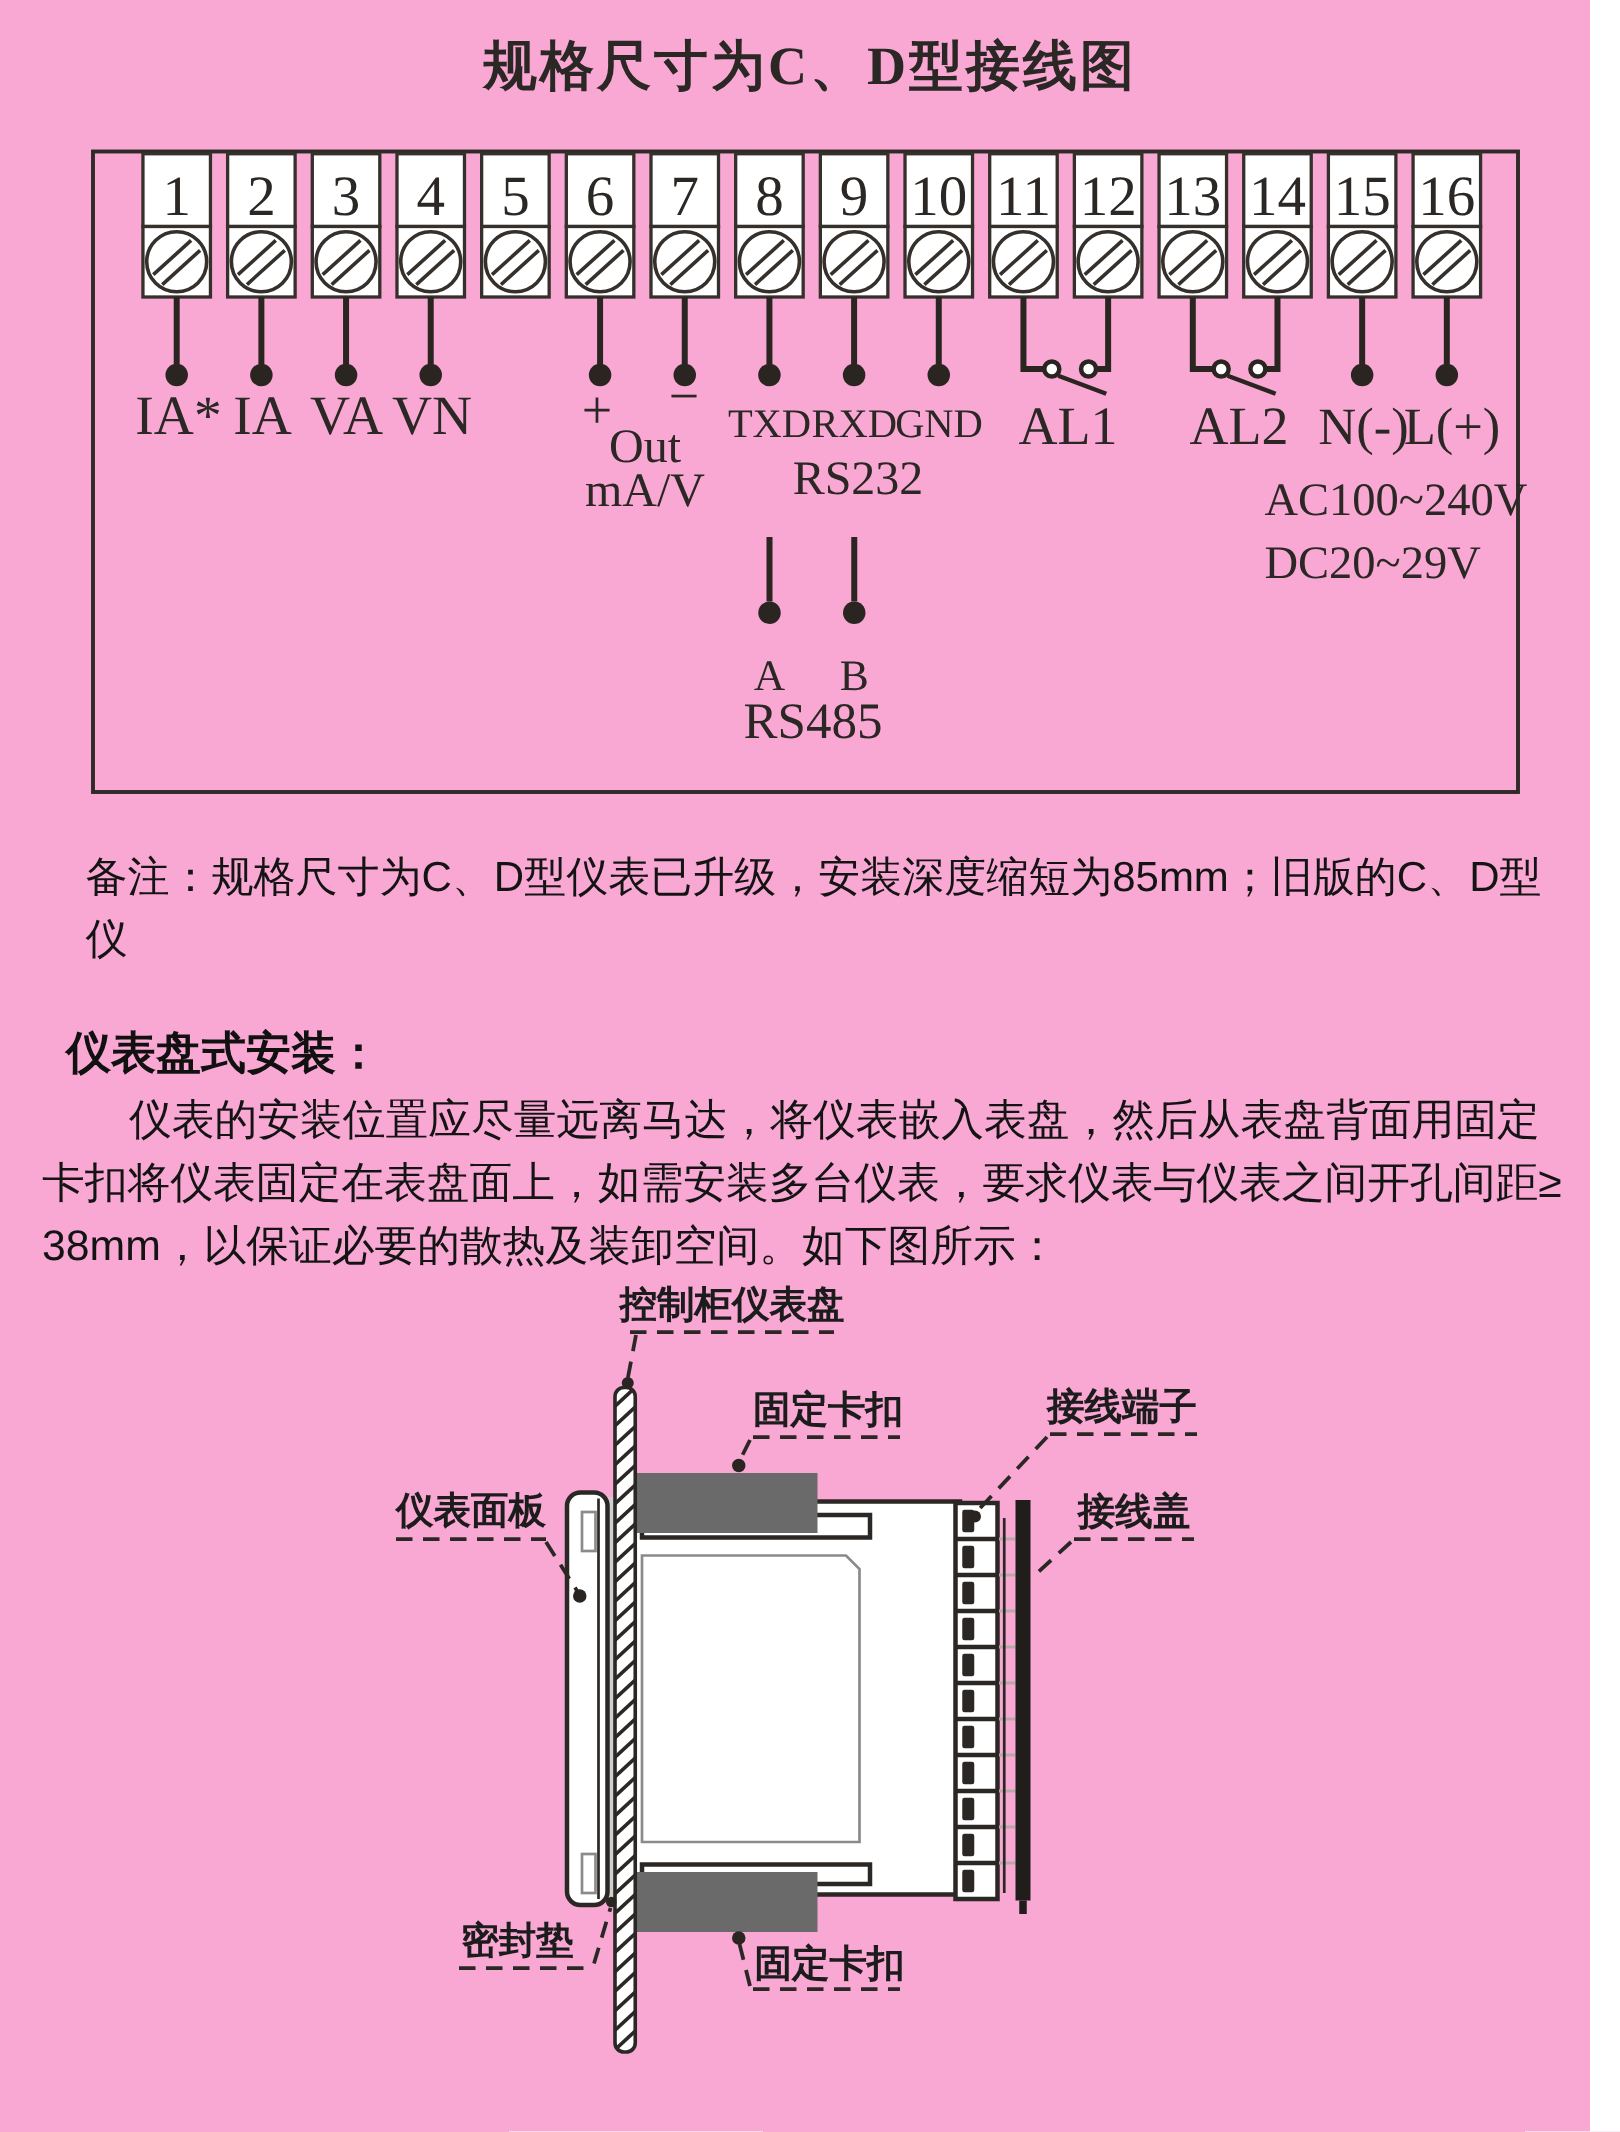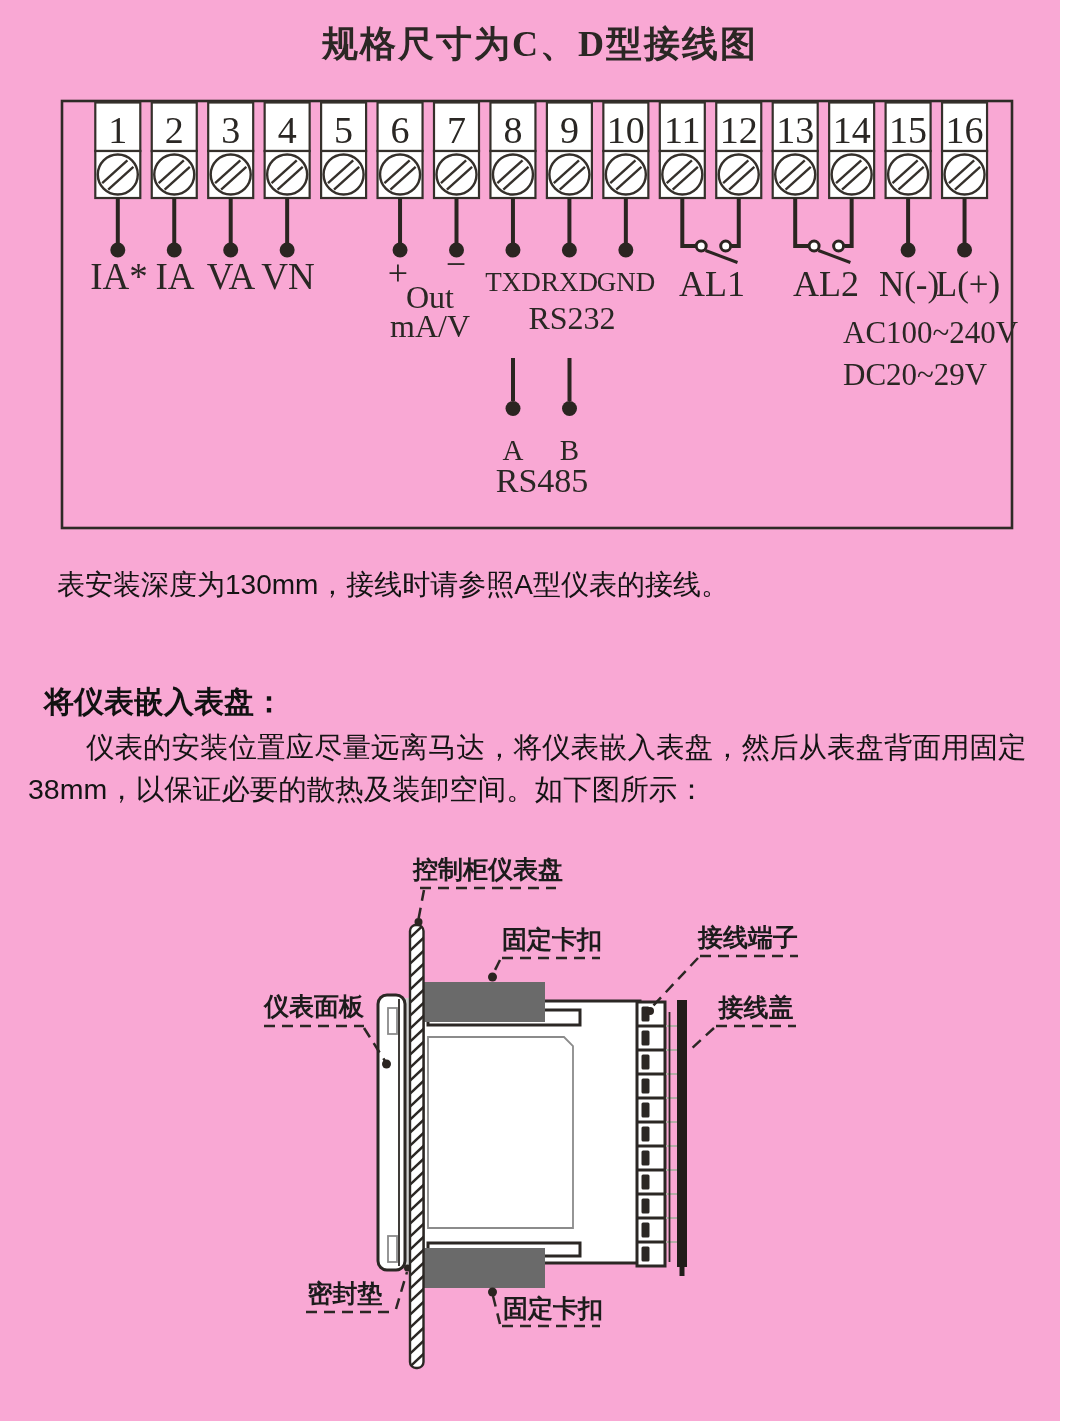--- a/index.html
+++ b/index.html
@@ -244,27 +244,28 @@
     <text class="dlabel" x="909" y="296" font-size="35">N(-)</text>
     <text class="dlabel" x="968" y="296" font-size="35">L(+)</text>
     <text class="dlabel dstart" x="843" y="343" font-size="31">AC100~240V</text>
     <text class="dlabel dstart" x="843" y="385" font-size="31">DC20~29V</text>
     <text class="dlabel" x="513" y="460" font-size="29">A</text>
     <text class="dlabel" x="569.5" y="460" font-size="29">B</text>
     <text class="dlabel" x="542" y="492" font-size="34">RS485</text>
   </svg>
 
   <div class="remark">
-    <div>表安装深度为130mm，接线时请参照A型仪表的接线。</div>
+    <div>备注：规格尺寸为C、D型仪表已升级，安装深度缩短为85mm；旧版的C、D型仪</div>
   </div>
 
-  <div class="sec-heading">将仪表嵌入表盘：</div>
+  <div class="sec-heading">仪表盘式安装：</div>
 
   <div class="para">
     <div class="indent">仪表的安装位置应尽量远离马达，将仪表嵌入表盘，然后从表盘背面用固定</div>
+    <div>卡扣将仪表固定在表盘面上，如需安装多台仪表，要求仪表与仪表之间开孔间距≥</div>
     <div>38mm，以保证必要的散热及装卸空间。如下图所示：</div>
   </div>
 
   <svg class="abs" style="left:0;top:840px;" width="1080" height="545" viewBox="0 840 1080 545">
 
     <rect x="402" y="998" width="9" height="270" fill="#cfcfcf"></rect>
 
     <rect class="solid3" x="423" y="1001" width="217" height="262"></rect>
 
     <path class="thin" d="M428 1037 H564 L573 1046 V1228 H428 Z"></path>

